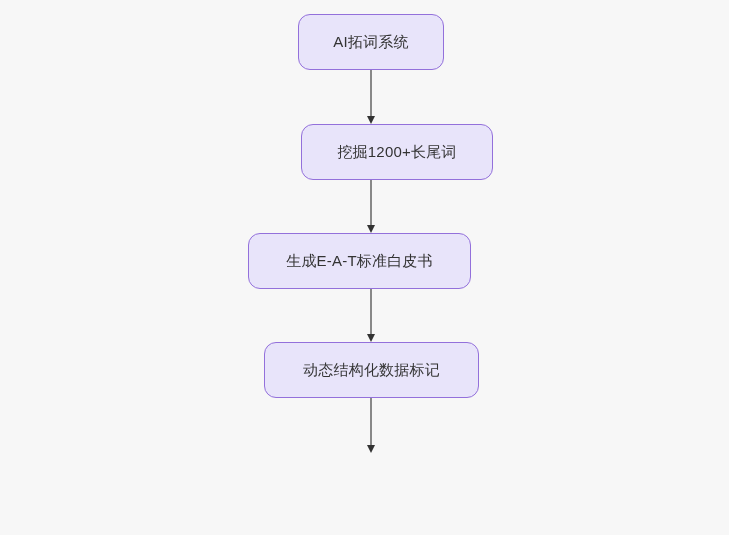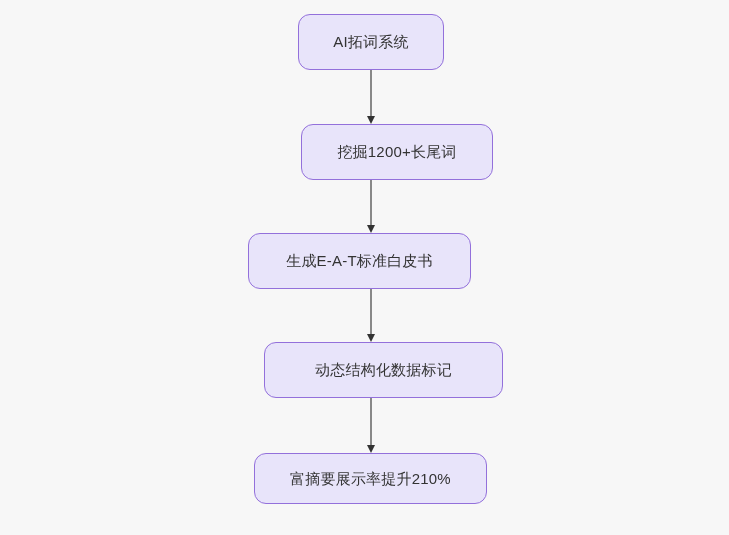--- a/index.html
+++ b/index.html
@@ -40,21 +40,21 @@
     letter-spacing: 0.2px;
     white-space: nowrap;
     text-align: center;
     -webkit-font-smoothing: antialiased;
   }
 
   
   #node-0 { left: 298px; top: 14px;  width: 146px; height: 56px; }
   #node-1 { left: 275px; top: 124px; width: 192px; height: 56px; margin-left: 26px; }
   #node-2 { left: 248px; top: 233px; width: 223px; height: 56px; }
-  #node-3 { left: 264px; top: 342px; width: 239px; height: 56px; }
+  #node-3 { left: 264px; top: 342px; width: 215px; height: 56px; }
   #node-4 { left: 254px; top: 453px; width: 233px; height: 51px; }
 
   
   .connector {
     position: absolute;
     z-index: 1;
   }
   .connector-line {
     position: absolute;
     left: 0;
@@ -126,17 +126,14 @@
 
   <div class="node" id="node-3">
     <span class="node-label">动态结构化数据标记</span>
   </div>
 
   <div class="connector" id="connector-3">
     <div class="connector-line"></div>
     <div class="connector-arrow"></div>
   </div>
 
-  <div class="node" id="node-4">
-    <span class="node-label">富摘要展示率提升210%</span>
-  </div>
 
 </div>
 
 </body></html>

